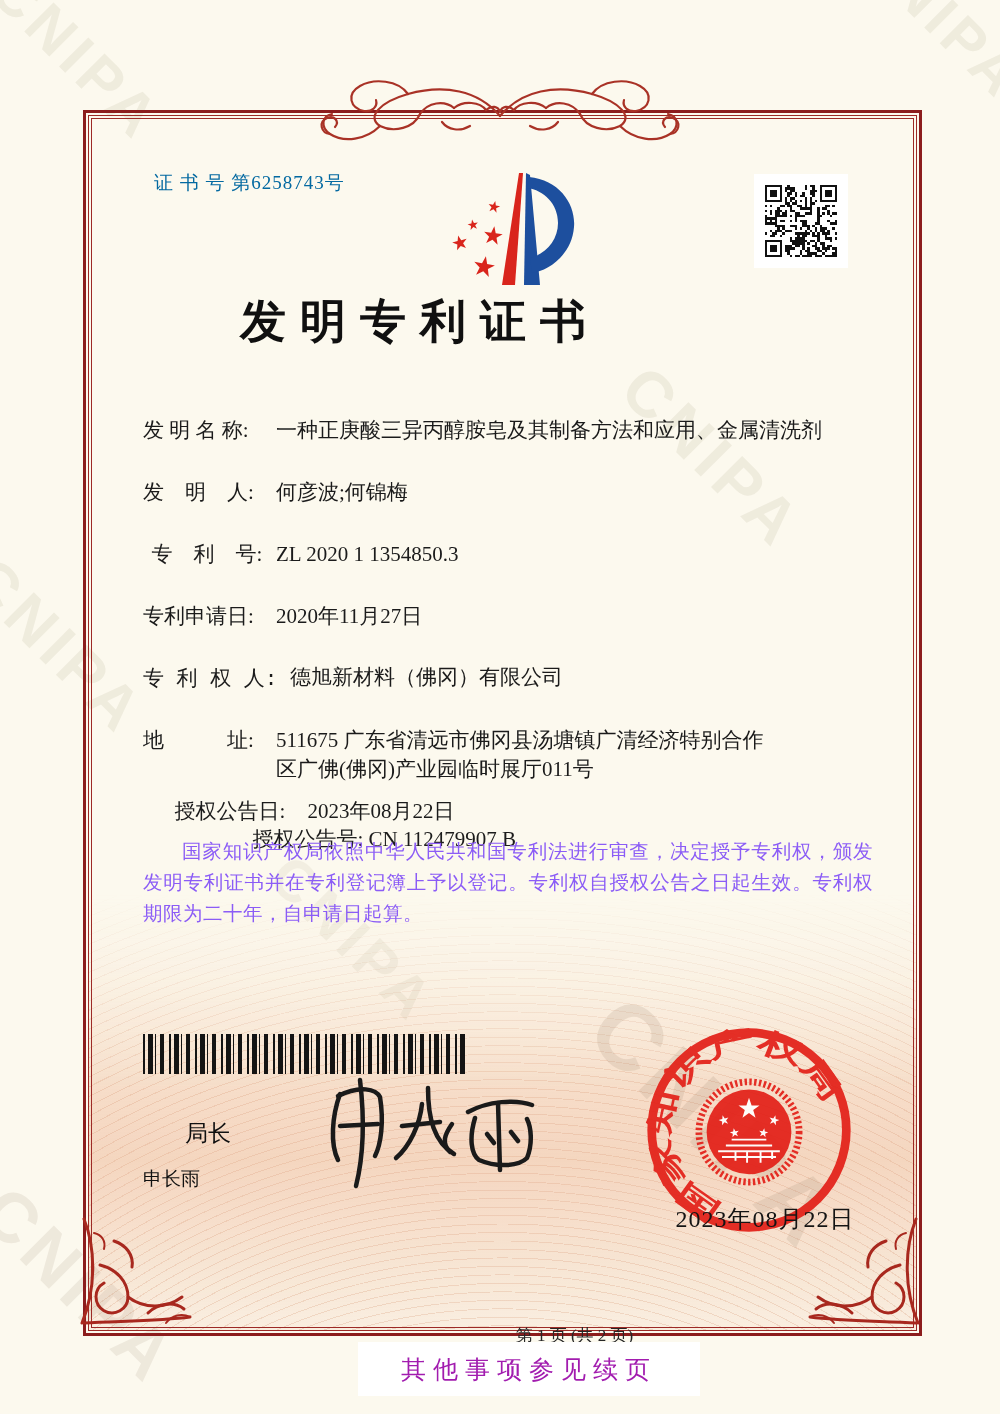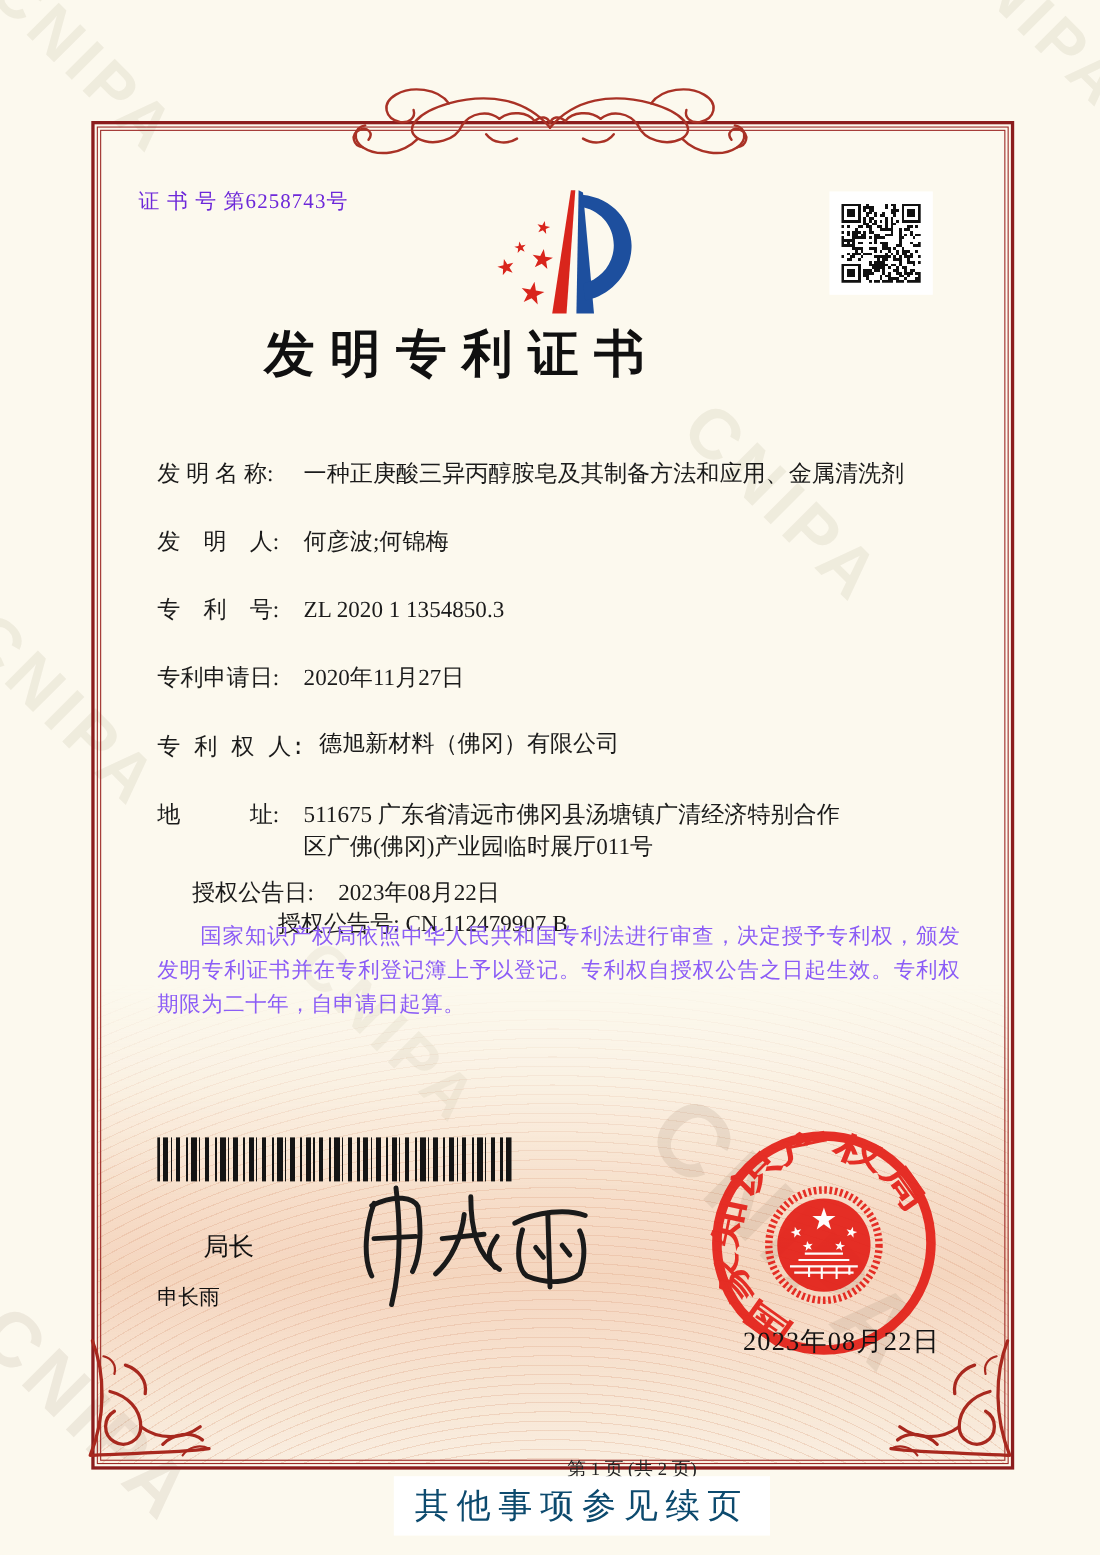--- a/index.html
+++ b/index.html
@@ -21,21 +21,21 @@
   .waves{position:absolute;left:88px;top:115px;width:829px;height:1216px;z-index:1;
     background:
       linear-gradient(180deg, rgba(246,215,190,0) 55%, rgba(243,202,172,.38) 72%,
                       rgba(239,190,160,.6) 86%, rgba(246,222,202,.38) 100%),
       repeating-radial-gradient(140% 90% at 50% 138%,
                       rgba(198,122,86,.30) 0 1px, rgba(0,0,0,0) 1px 9px);
     -webkit-mask-image:linear-gradient(180deg,transparent 0 64%,#000 80%,#000 100%);
             mask-image:linear-gradient(180deg,transparent 0 64%,#000 80%,#000 100%);}
 
   
-  .cert-no{position:absolute;left:126px;top:170px;font-size:19px;color:#6d28d9;
+  .cert-no{position:absolute;left:154px;top:170px;font-size:19px;color:#0369a1;
            letter-spacing:1px;z-index:4;white-space:pre;}
   .logo{position:absolute;left:420px;top:163px;z-index:4;}
   .qr{position:absolute;left:754px;top:174px;width:94px;height:94px;background:#fff;
       z-index:4;display:flex;align-items:center;justify-content:center;}
   .title{position:absolute;left:0;width:840px;top:291px;text-align:center;
          font-size:46px;font-weight:bold;letter-spacing:14px;color:#101010;z-index:4;}
 
   .fields{position:absolute;left:143px;top:408px;width:740px;z-index:4;font-size:21px;color:#1b1b1b;}
   .frow{position:absolute;left:0;white-space:pre;}
   .flabel{display:inline-block;min-width:133px;white-space:pre;vertical-align:top;}
@@ -59,21 +59,21 @@
   .signature{position:absolute;left:282px;top:1072px;z-index:5;}
 
   .seal{position:absolute;left:643px;top:1024px;z-index:5;}
   .seal-date{position:absolute;left:655px;top:1203px;width:220px;text-align:center;
              font-size:24px;color:#141414;z-index:6;letter-spacing:1px;}
 
   .page-info{position:absolute;left:83px;width:983px;top:1324px;text-align:center;
              font-size:17px;color:#262626;z-index:4;}
   .cont-box{position:absolute;left:358px;top:1342px;width:342px;height:54px;background:#fff;
             z-index:4;display:flex;align-items:center;justify-content:center;}
-  .cont-note{font-size:31px;color:#0c4a6e;letter-spacing:7px;}
+  .cont-note{font-size:25px;color:#a21caf;letter-spacing:7px;}
 
   .ornament-top{position:absolute;left:302px;top:70px;z-index:5;}
   .corner-bl{position:absolute;left:70px;top:1205px;z-index:5;}
   .corner-br{position:absolute;left:800px;top:1205px;z-index:5;}
 </style>
 </head>
 <body>
 
 <div class="page">
 
@@ -462,21 +462,21 @@
           </g>
       </g>
     </svg>
   </div>
 
   <div class="title">发明专利证书</div>
 
   <div class="fields">
     <div class="frow" style="top:8px;"><span class="flabel">发 明 名 称: </span><span class="fvalue">一种正庚酸三异丙醇胺皂及其制备方法和应用、金属清洗剂</span></div>
     <div class="frow" style="top:70px;"><span class="flabel">发　明　人: </span><span class="fvalue">何彦波;何锦梅</span></div>
-    <div class="frow" style="top:132px;"><span class="flabel">专　利　号: </span><span class="fvalue">ZL 2020 1 1354850.3</span></div>
+    <div class="frow" style="top:132px;text-align:center;"><span class="flabel">专　利　号: </span><span class="fvalue">ZL 2020 1 1354850.3</span></div>
     <div class="frow" style="top:194px;"><span class="flabel">专利申请日: </span><span class="fvalue">2020年11月27日</span></div>
     <div class="frow" style="top:256px;font-family:Liberation Mono, monospace;"><span class="flabel">专 利 权 人: </span><span class="fvalue">德旭新材料（佛冈）有限公司</span></div>
     <div class="frow" style="top:318px;"><span class="flabel">地　　　址: </span><span class="fvalue">511675 广东省清远市佛冈县汤塘镇广清经济特别合作
 区广佛(佛冈)产业园临时展厅011号</span></div>
     <div class="frow" style="top:364px;">
       <span class="flabel">授权公告日: </span><span>2023年08月22日</span>
       <span class="grant-label2">授权公告号: </span><span>CN 112479907 B</span>
     </div>
   </div>
 

